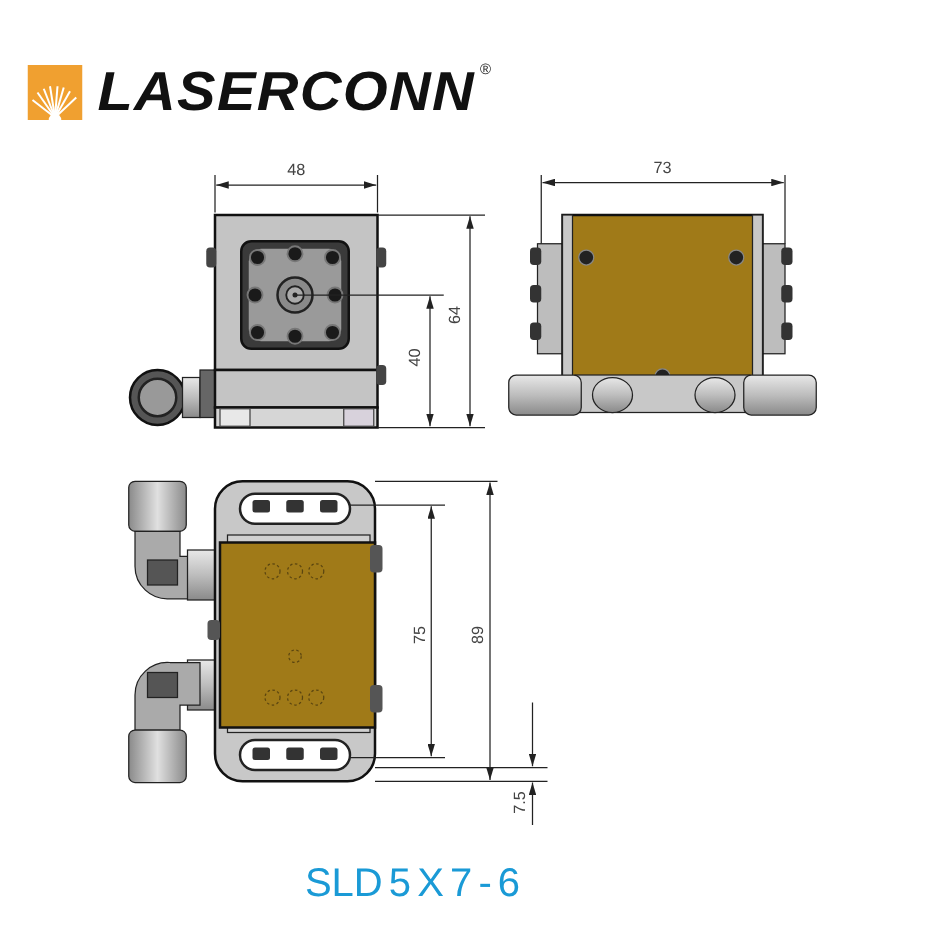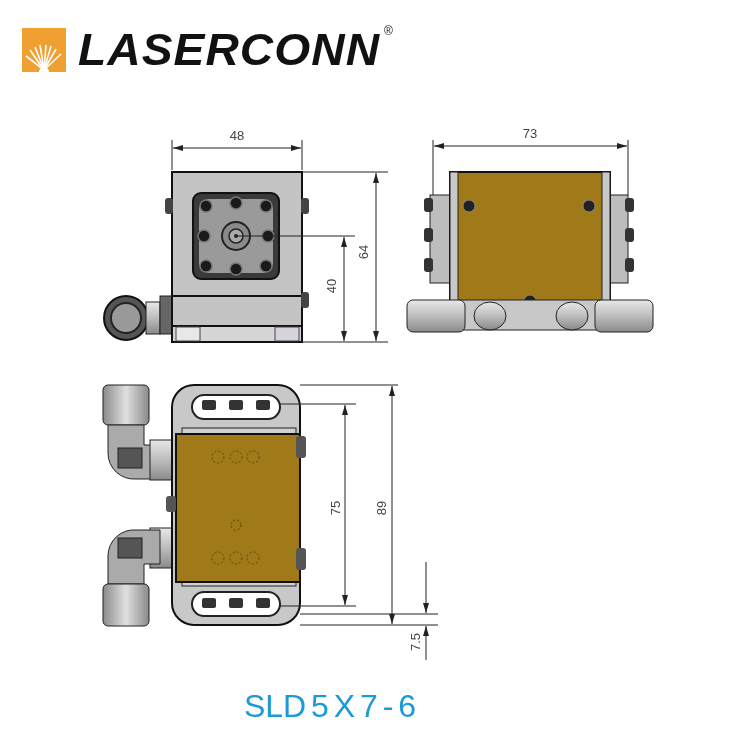--- a/index.html
+++ b/index.html
@@ -1,17 +1,17 @@
 <!DOCTYPE html>
 <html><head>
 <meta charset="utf-8">
 <style>
   html,body{margin:0;padding:0;background:#fff;}
   body{width:750px;height:750px;position:relative;overflow:hidden;font-family:"Liberation Sans",sans-serif;}
-  .logo{position:absolute;left:22px;top:28px;display:flex;align-items:center;}
+  .logo{position:absolute;left:22px;top:52px;display:flex;align-items:center;}
   .logo-mark{width:44px;height:44px;}
   .logo-text{font-family:"Liberation Sans",sans-serif;font-weight:bold;font-style:italic;font-size:44px;letter-spacing:1px;color:#111;margin-left:12px;line-height:44px;transform:scaleX(1.05);transform-origin:left;}
   .logo-reg{position:absolute;left:362px;top:-4px;font-size:12px;color:#222;}
   svg.drawing{position:absolute;left:0;top:0;}
   .dimtext{font-family:"Liberation Sans",sans-serif;font-size:13px;fill:#444;}
   .model{position:absolute;left:0;width:660px;top:688px;text-align:center;font-size:32px;color:#1a9ad6;letter-spacing:0px;word-spacing:-4px;}
 </style>
 </head>
 <body>
 

